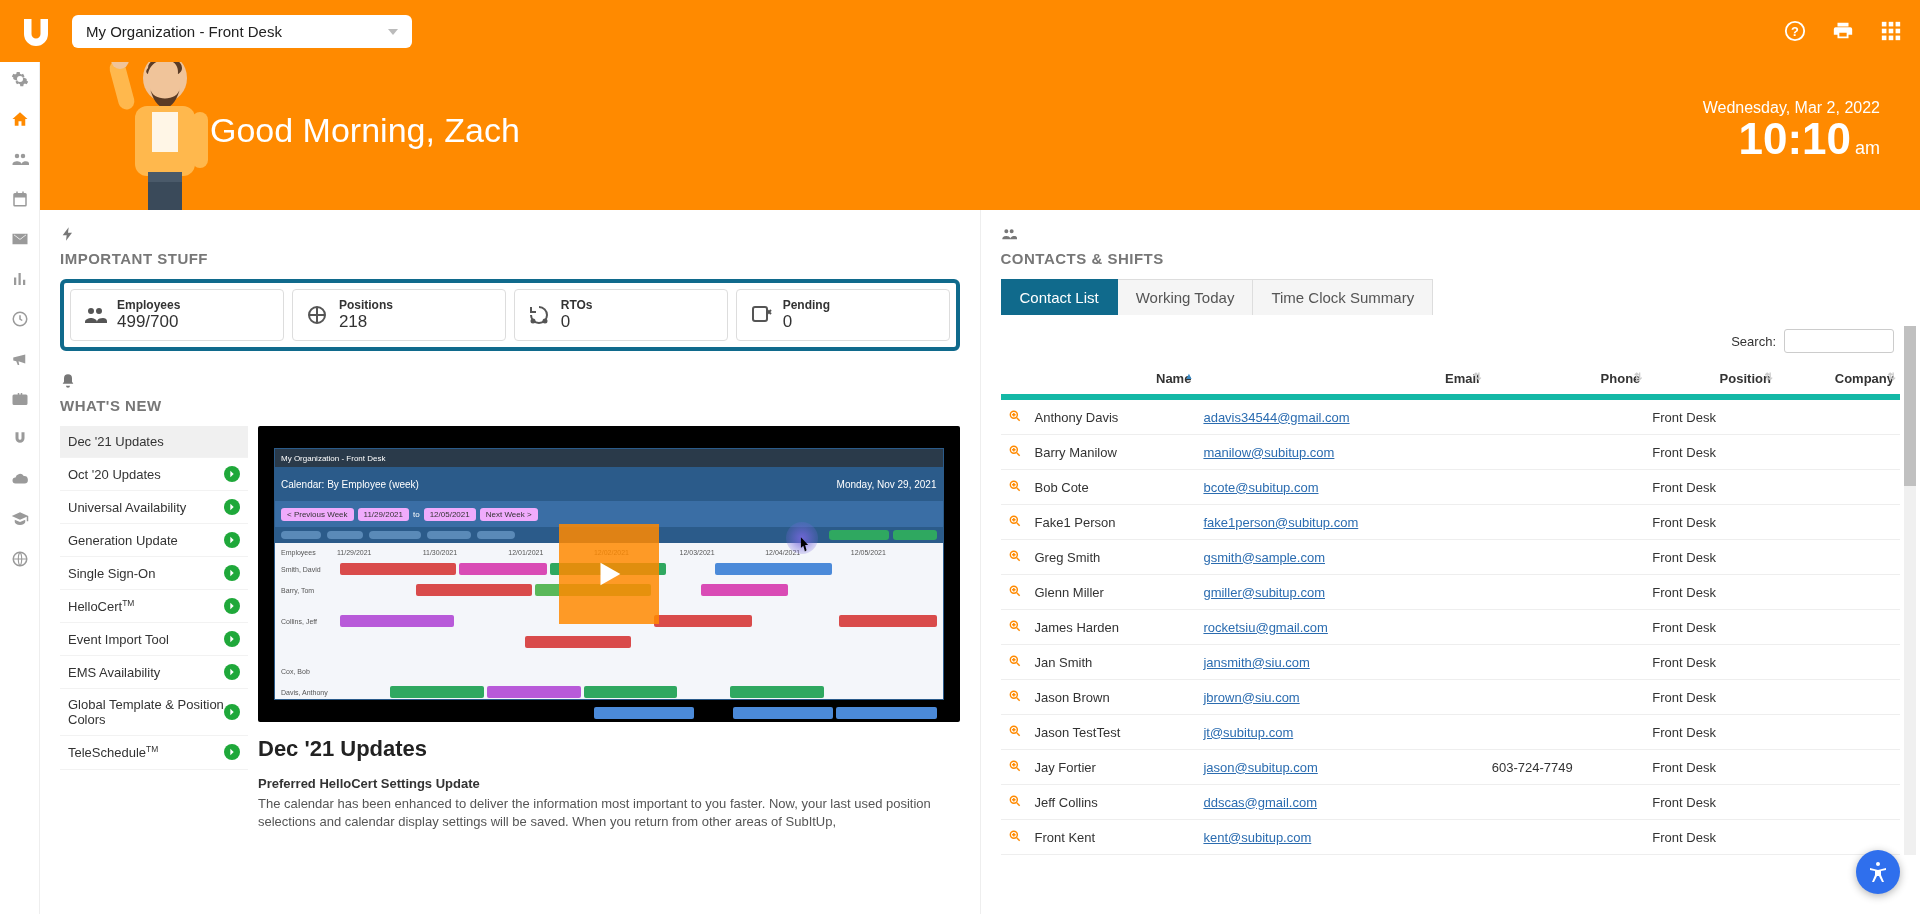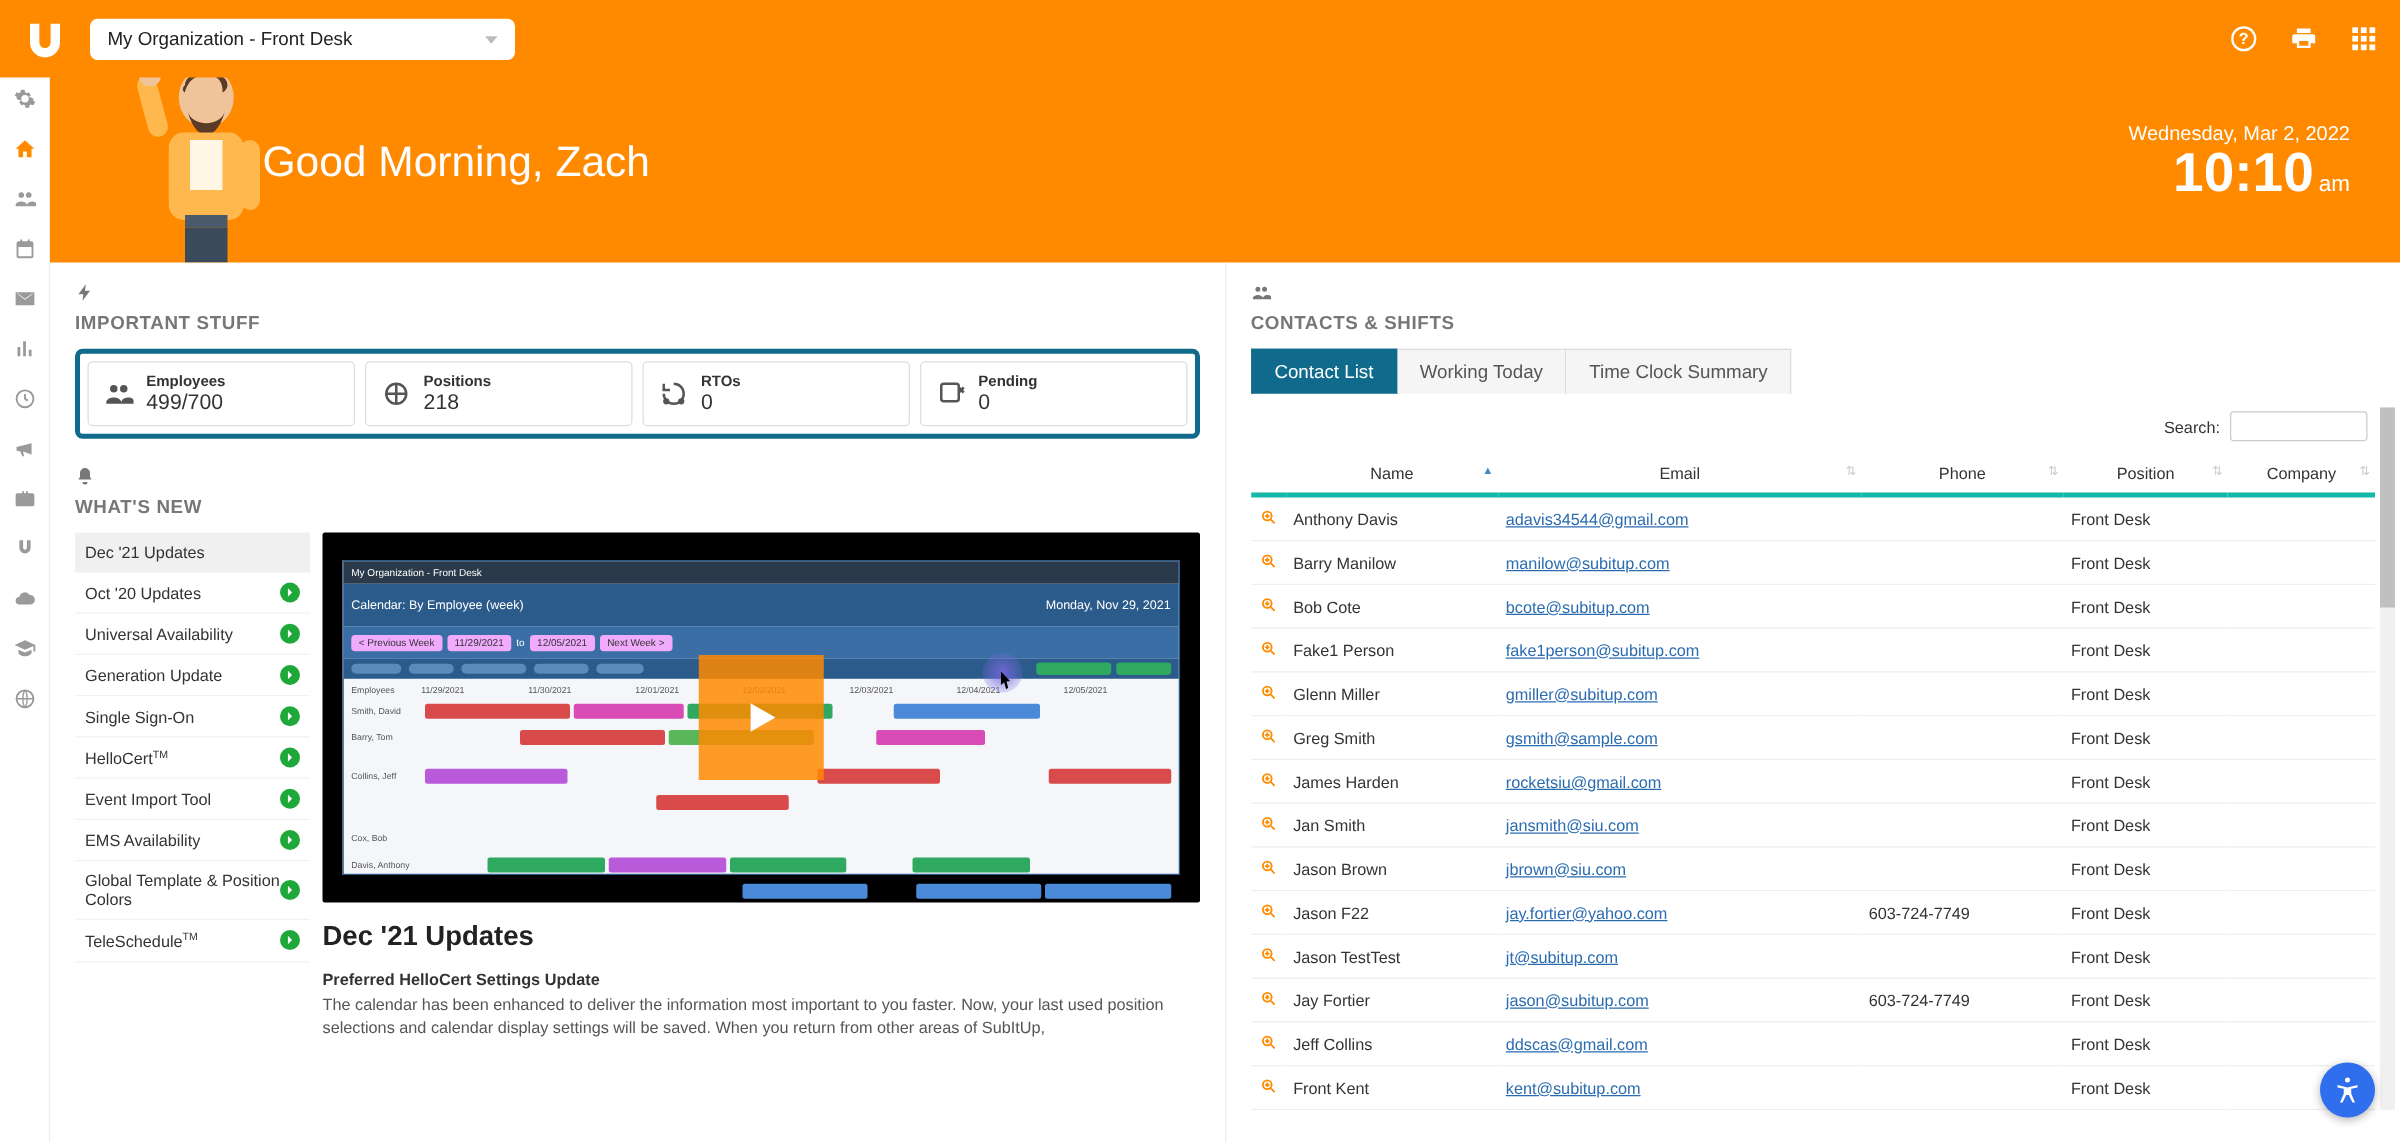--- a/index.html
+++ b/index.html
@@ -136,21 +136,21 @@
   .wn-headline { font-size:22px; font-weight:800; margin-top:14px; color:#222;}
   .wn-sub { font-weight:700; margin-top:14px; font-size:13px;}
   .wn-body { font-size:13px; color:#555; margin-top:4px; line-height:1.4;}
   .tabs { display:flex; margin-bottom:4px;}
   .tab { padding:9px 18px; font-size:15px; color:#555; background:#f5f5f5; border:1px solid #ddd; cursor:pointer; border-bottom:none;}
   .tab.active { background:#106a8c; color:#fff; border-color:#106a8c;}
   .tab:not(:first-child){ border-left:none;}
   .search-row { display:flex; justify-content:flex-end; align-items:center; gap:8px; padding:10px 6px;}
   .search-row input { border:1px solid #ccc; border-radius:3px; padding:4px 6px; width:110px; font-size:12px;}
   .contacts-table { width:100%; border-collapse:collapse; font-size:13px;}
-  .contacts-table th { text-align:center; font-weight:400; padding:8px 6px; border-bottom:4px solid #14b8a6; color:#333; position:relative;}
+  .contacts-table th { text-align:right; font-weight:700; padding:8px 6px; border-bottom:6px solid #14b8a6; color:#333; position:relative;}
   .contacts-table th.sorting::after { content:"⇅"; color:#ccc; font-size:10px; position:absolute; right:4px;}
   .contacts-table th.sorted-asc::after { content:"▲"; color:#3b8ac4; font-size:9px; position:absolute; right:4px;}
   .contacts-table td { padding:8px 6px; border-bottom:1px solid #eee; vertical-align:middle;}
   .contacts-table td.email a { color:#2b6cb0; text-decoration:underline; }
   .mag { width:16px; height:16px; color:#ff8a00; display:inline-flex; align-items:center; justify-content:center;}
   .mag svg { width:14px; height:14px; }
   .col-right-inner { position:relative; }
   .scrollbar-fake { position:absolute; right:-16px; top:100px; bottom:0; width:12px; background:#f0f0f0;}
   .scrollbar-thumb { position:absolute; left:0; right:0; top:0; height:160px; background:#c0c0c0;}
   .accessibility-btn {
@@ -653,46 +653,46 @@
                   <td>Front Desk</td>
                   <td></td>
                 </tr>
                 <tr>
                   <td><span class="mag">
                       <svg viewBox="0 0 24 24" fill="none" stroke="currentColor" stroke-width="2.5">
                         <circle cx="10" cy="10" r="6"></circle>
                         <path d="M15 15l5 5M7 10h6M10 7v6"></path>
                       </svg>
                     </span></td>
+                  <td>Greg Smith</td>
+                  <td class="email"><a href="#">gsmith@sample.com</a></td>
+                  <td></td>
+                  <td>Front Desk</td>
+                  <td></td>
+                </tr>
+                <tr>
+                  <td><span class="mag">
+                      <svg viewBox="0 0 24 24" fill="none" stroke="currentColor" stroke-width="2.5">
+                        <circle cx="10" cy="10" r="6"></circle>
+                        <path d="M15 15l5 5M7 10h6M10 7v6"></path>
+                      </svg>
+                    </span></td>
                   <td>Glenn Miller</td>
                   <td class="email"><a href="#">gmiller@subitup.com</a></td>
                   <td></td>
                   <td>Front Desk</td>
                   <td></td>
                 </tr>
                 <tr>
                   <td><span class="mag">
                       <svg viewBox="0 0 24 24" fill="none" stroke="currentColor" stroke-width="2.5">
                         <circle cx="10" cy="10" r="6"></circle>
                         <path d="M15 15l5 5M7 10h6M10 7v6"></path>
                       </svg>
                     </span></td>
-                  <td>Greg Smith</td>
-                  <td class="email"><a href="#">gsmith@sample.com</a></td>
-                  <td></td>
-                  <td>Front Desk</td>
-                  <td></td>
-                </tr>
-                <tr>
-                  <td><span class="mag">
-                      <svg viewBox="0 0 24 24" fill="none" stroke="currentColor" stroke-width="2.5">
-                        <circle cx="10" cy="10" r="6"></circle>
-                        <path d="M15 15l5 5M7 10h6M10 7v6"></path>
-                      </svg>
-                    </span></td>
                   <td>James Harden</td>
                   <td class="email"><a href="#">rocketsiu@gmail.com</a></td>
                   <td></td>
                   <td>Front Desk</td>
                   <td></td>
                 </tr>
                 <tr>
                   <td><span class="mag">
                       <svg viewBox="0 0 24 24" fill="none" stroke="currentColor" stroke-width="2.5">
                         <circle cx="10" cy="10" r="6"></circle>
@@ -708,33 +708,20 @@
                 <tr>
                   <td><span class="mag">
                       <svg viewBox="0 0 24 24" fill="none" stroke="currentColor" stroke-width="2.5">
                         <circle cx="10" cy="10" r="6"></circle>
                         <path d="M15 15l5 5M7 10h6M10 7v6"></path>
                       </svg>
                     </span></td>
                   <td>Jason Brown</td>
                   <td class="email"><a href="#">jbrown@siu.com</a></td>
                   <td></td>
-                  <td>Front Desk</td>
-                  <td></td>
-                </tr>
-                <tr>
-                  <td><span class="mag">
-                      <svg viewBox="0 0 24 24" fill="none" stroke="currentColor" stroke-width="2.5">
-                        <circle cx="10" cy="10" r="6"></circle>
-                        <path d="M15 15l5 5M7 10h6M10 7v6"></path>
-                      </svg>
-                    </span></td>
-                  <td>Jason F22</td>
-                  <td class="email"><a href="#">jay.fortier@yahoo.com</a></td>
-                  <td>603-724-7749</td>
                   <td>Front Desk</td>
                   <td></td>
                 </tr>
                 <tr>
                   <td><span class="mag">
                       <svg viewBox="0 0 24 24" fill="none" stroke="currentColor" stroke-width="2.5">
                         <circle cx="10" cy="10" r="6"></circle>
                         <path d="M15 15l5 5M7 10h6M10 7v6"></path>
                       </svg>
                     </span></td>

